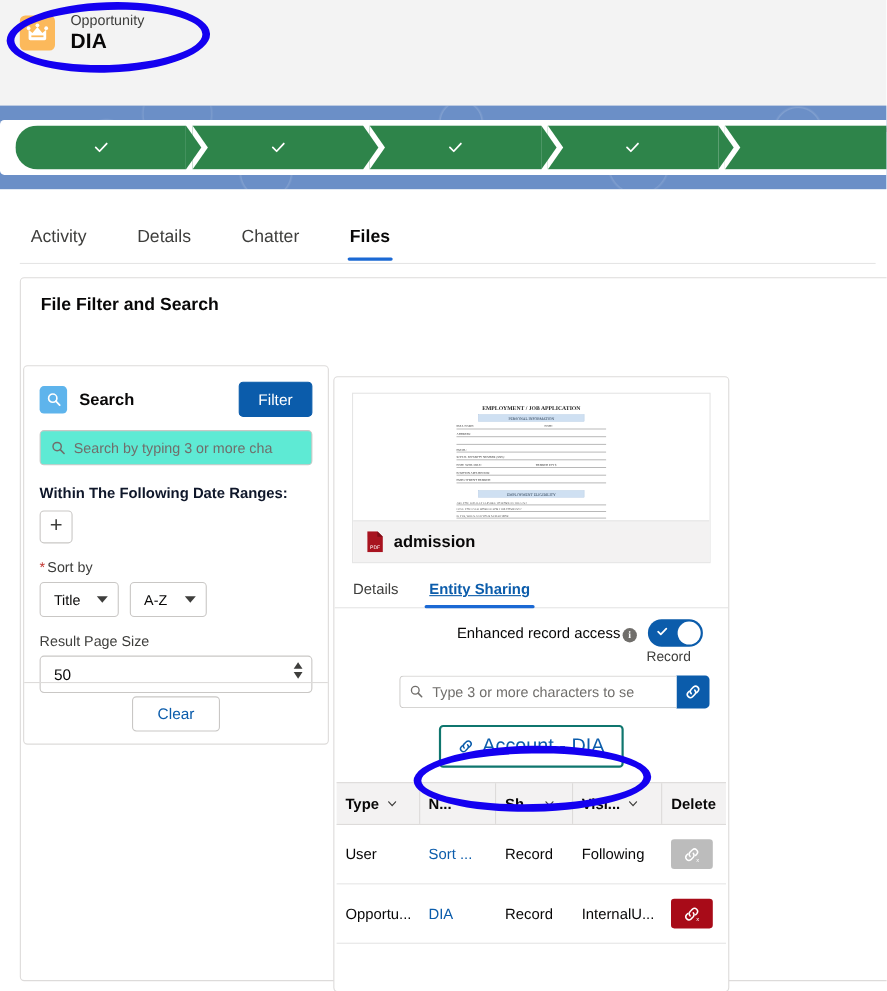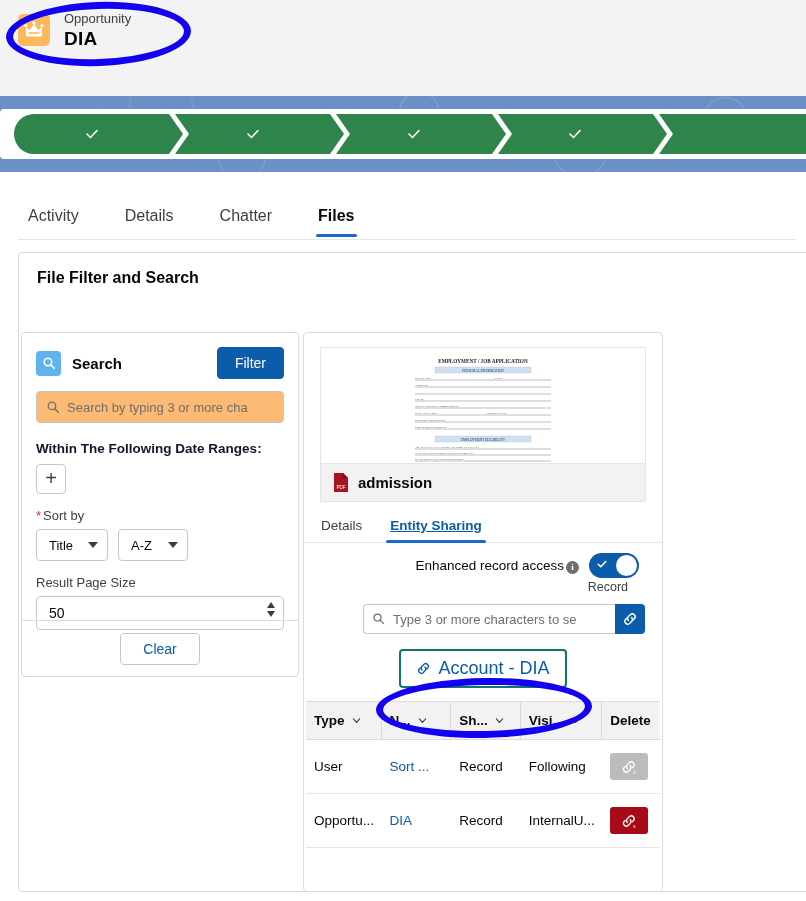--- a/index.html
+++ b/index.html
@@ -115,21 +115,21 @@
   }
   .filter-head-label { font-size: 15px; font-weight: bold; color: #080707; margin-left: 11px; }
   .apply-btn {
     margin-left: auto; background: #0b5cab; color: #ffffff; font-size: 14px;
     border: 1px solid #0b5cab; border-radius: 4px; padding: 7px 17px; cursor: pointer;
   }
   .filter-body { padding: 12px 14px 0 14px; }
   .text-input {
     position: relative; width: 100%; height: 32px; border: 1px solid #c9c7c5;
     border-radius: 4px; display: flex; align-items: center; padding-left: 30px;
-    font-size: 13px; color: #706e6b; background: #fdba74;
+    font-size: 13px; color: #706e6b; background: #5eead4;
   }
   .text-input .mag { position: absolute; left: 9px; top: 8px; }
   .field-label-bold { font-size: 13.5px; font-weight: bold; color: #0f172a; margin: 18px 0 8px 0; }
   .plus-btn {
     width: 30px; height: 30px; border: 1px solid #c9c7c5; border-radius: 4px;
     background: #ffffff; color: #3e3e3c; font-size: 20px; line-height: 27px;
     text-align: center; cursor: pointer;
   }
   .field-label { font-size: 13px; color: #3e3e3c; margin: 14px 0 6px 0; }
   .req-star { color: #c23934; margin-right: 2px; }
@@ -154,21 +154,21 @@
     position: absolute; left: 0; right: 0; bottom: 0; height: 56px;
     border-top: 1px solid #dddbda; display: flex; align-items: center; justify-content: center;
   }
   .clear-btn {
     background: #ffffff; color: #0b5cab; border: 1px solid #c9c7c5; border-radius: 4px;
     font-size: 14px; padding: 7px 22px; cursor: pointer;
   }
 
   
   .detail-card {
-    position: absolute; left: 284px; top: 79px; width: 360px; height: 560px;
+    position: absolute; left: 284px; top: 89px; width: 360px; height: 560px;
     background: #ffffff; border: 1px solid #dddbda; border-radius: 4px; overflow: hidden;
   }
   .preview-box {
     margin: 14px 16px 0 16px; height: 155px; border: 1px solid #e5e5e5; background: #ffffff;
     position: relative; overflow: hidden;
   }
   .doc-thumb { position: absolute; left: 50%; top: 6px; transform: translateX(-50%); width: 148px; }
   .preview-footer {
     position: absolute; left: 0; right: 0; bottom: 0; height: 38px; background: #f3f2f2;
     display: flex; align-items: center; padding-left: 12px; border-top: 1px solid #e5e5e5;

